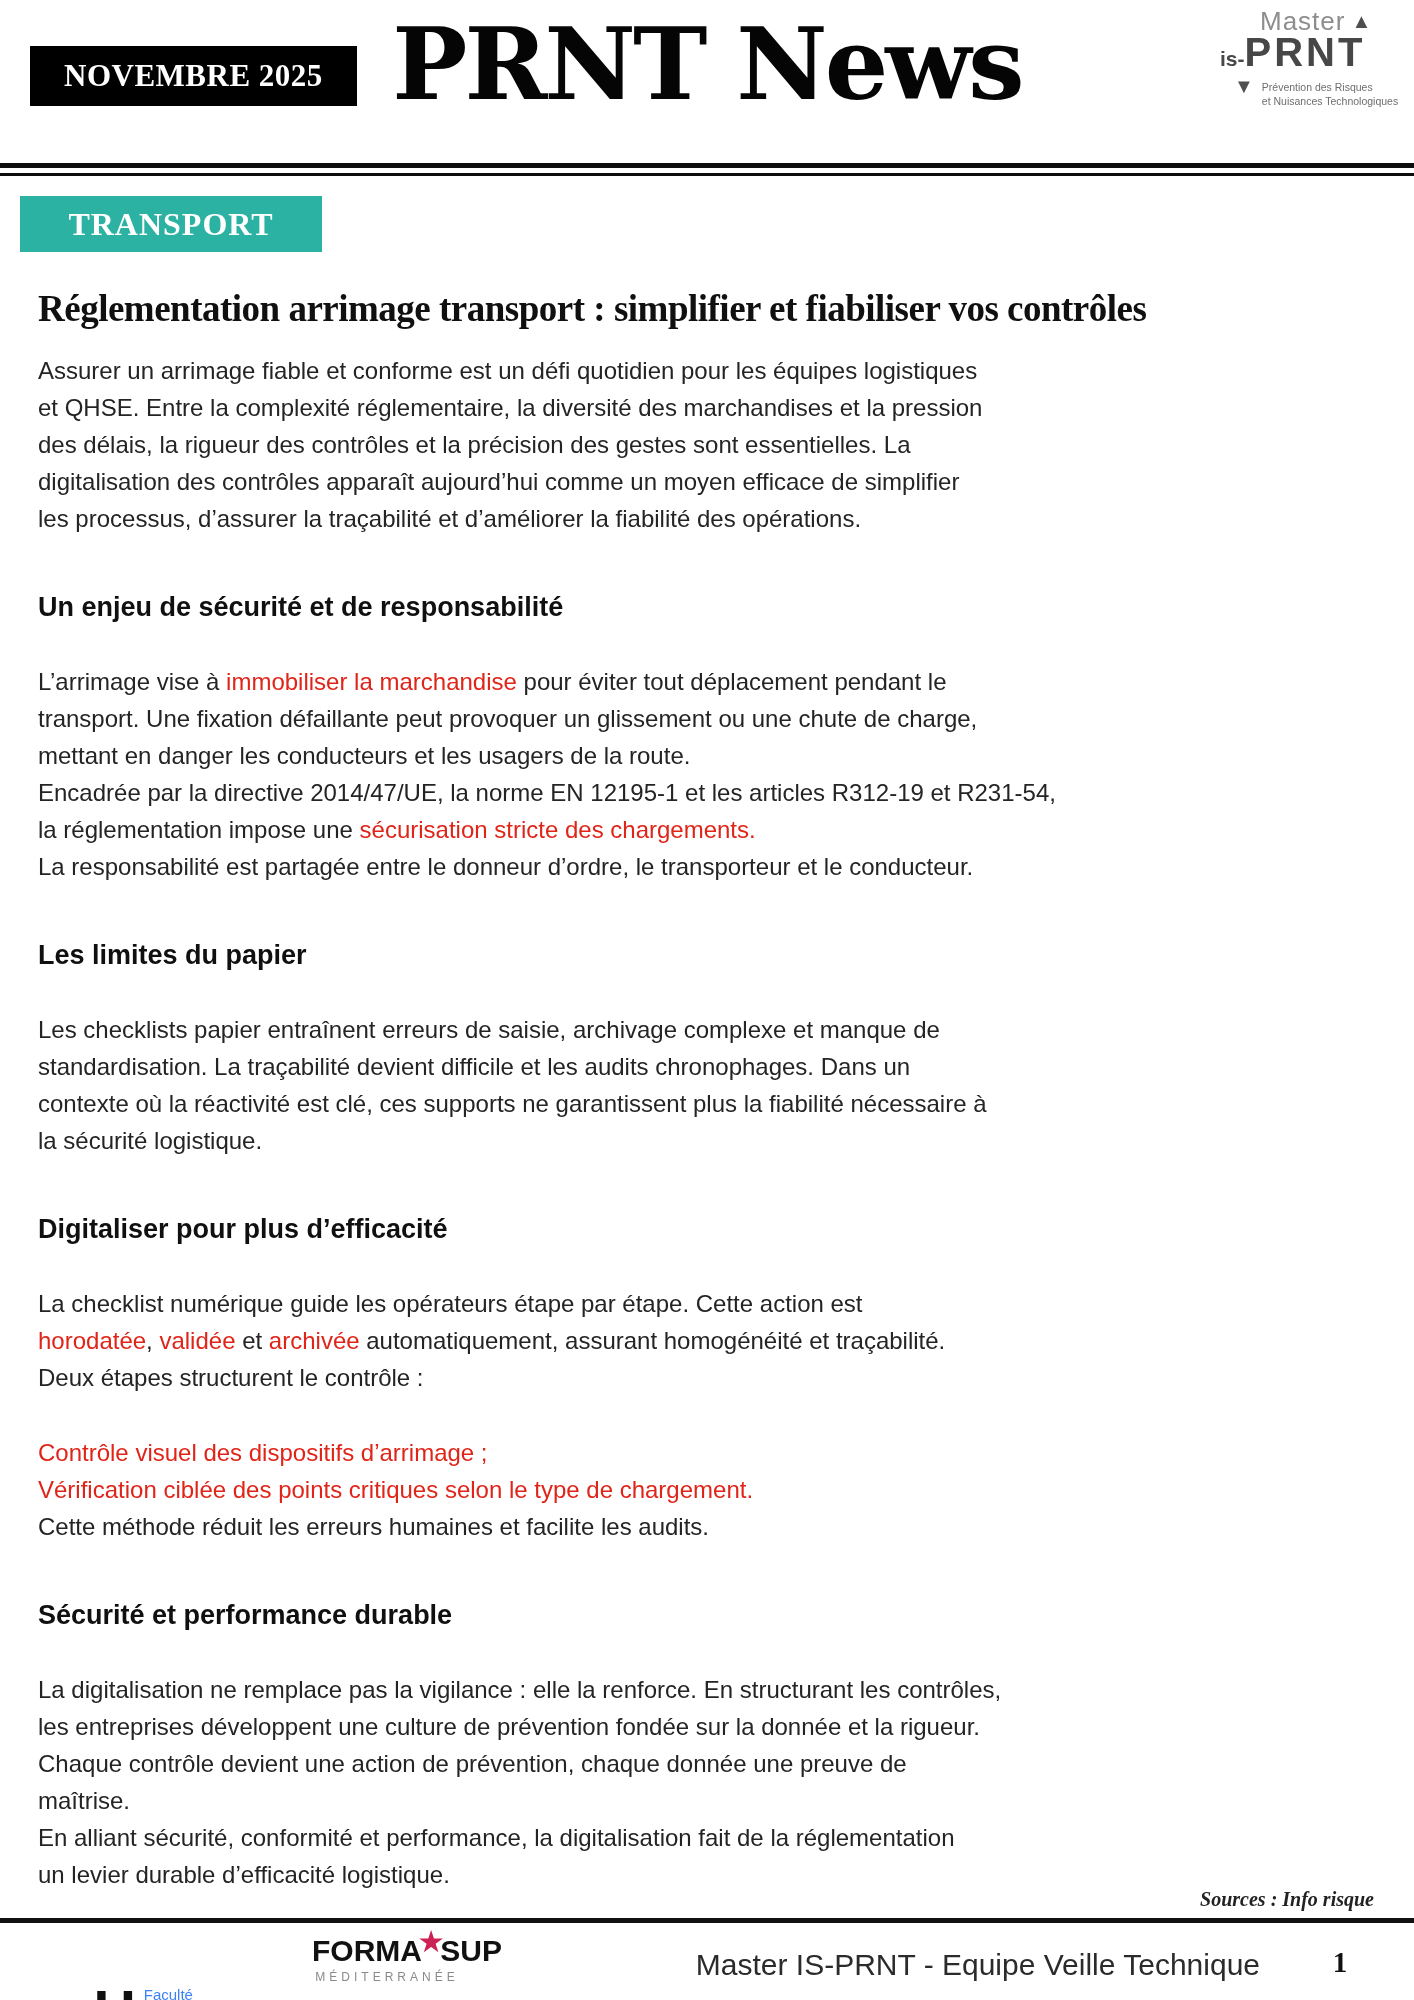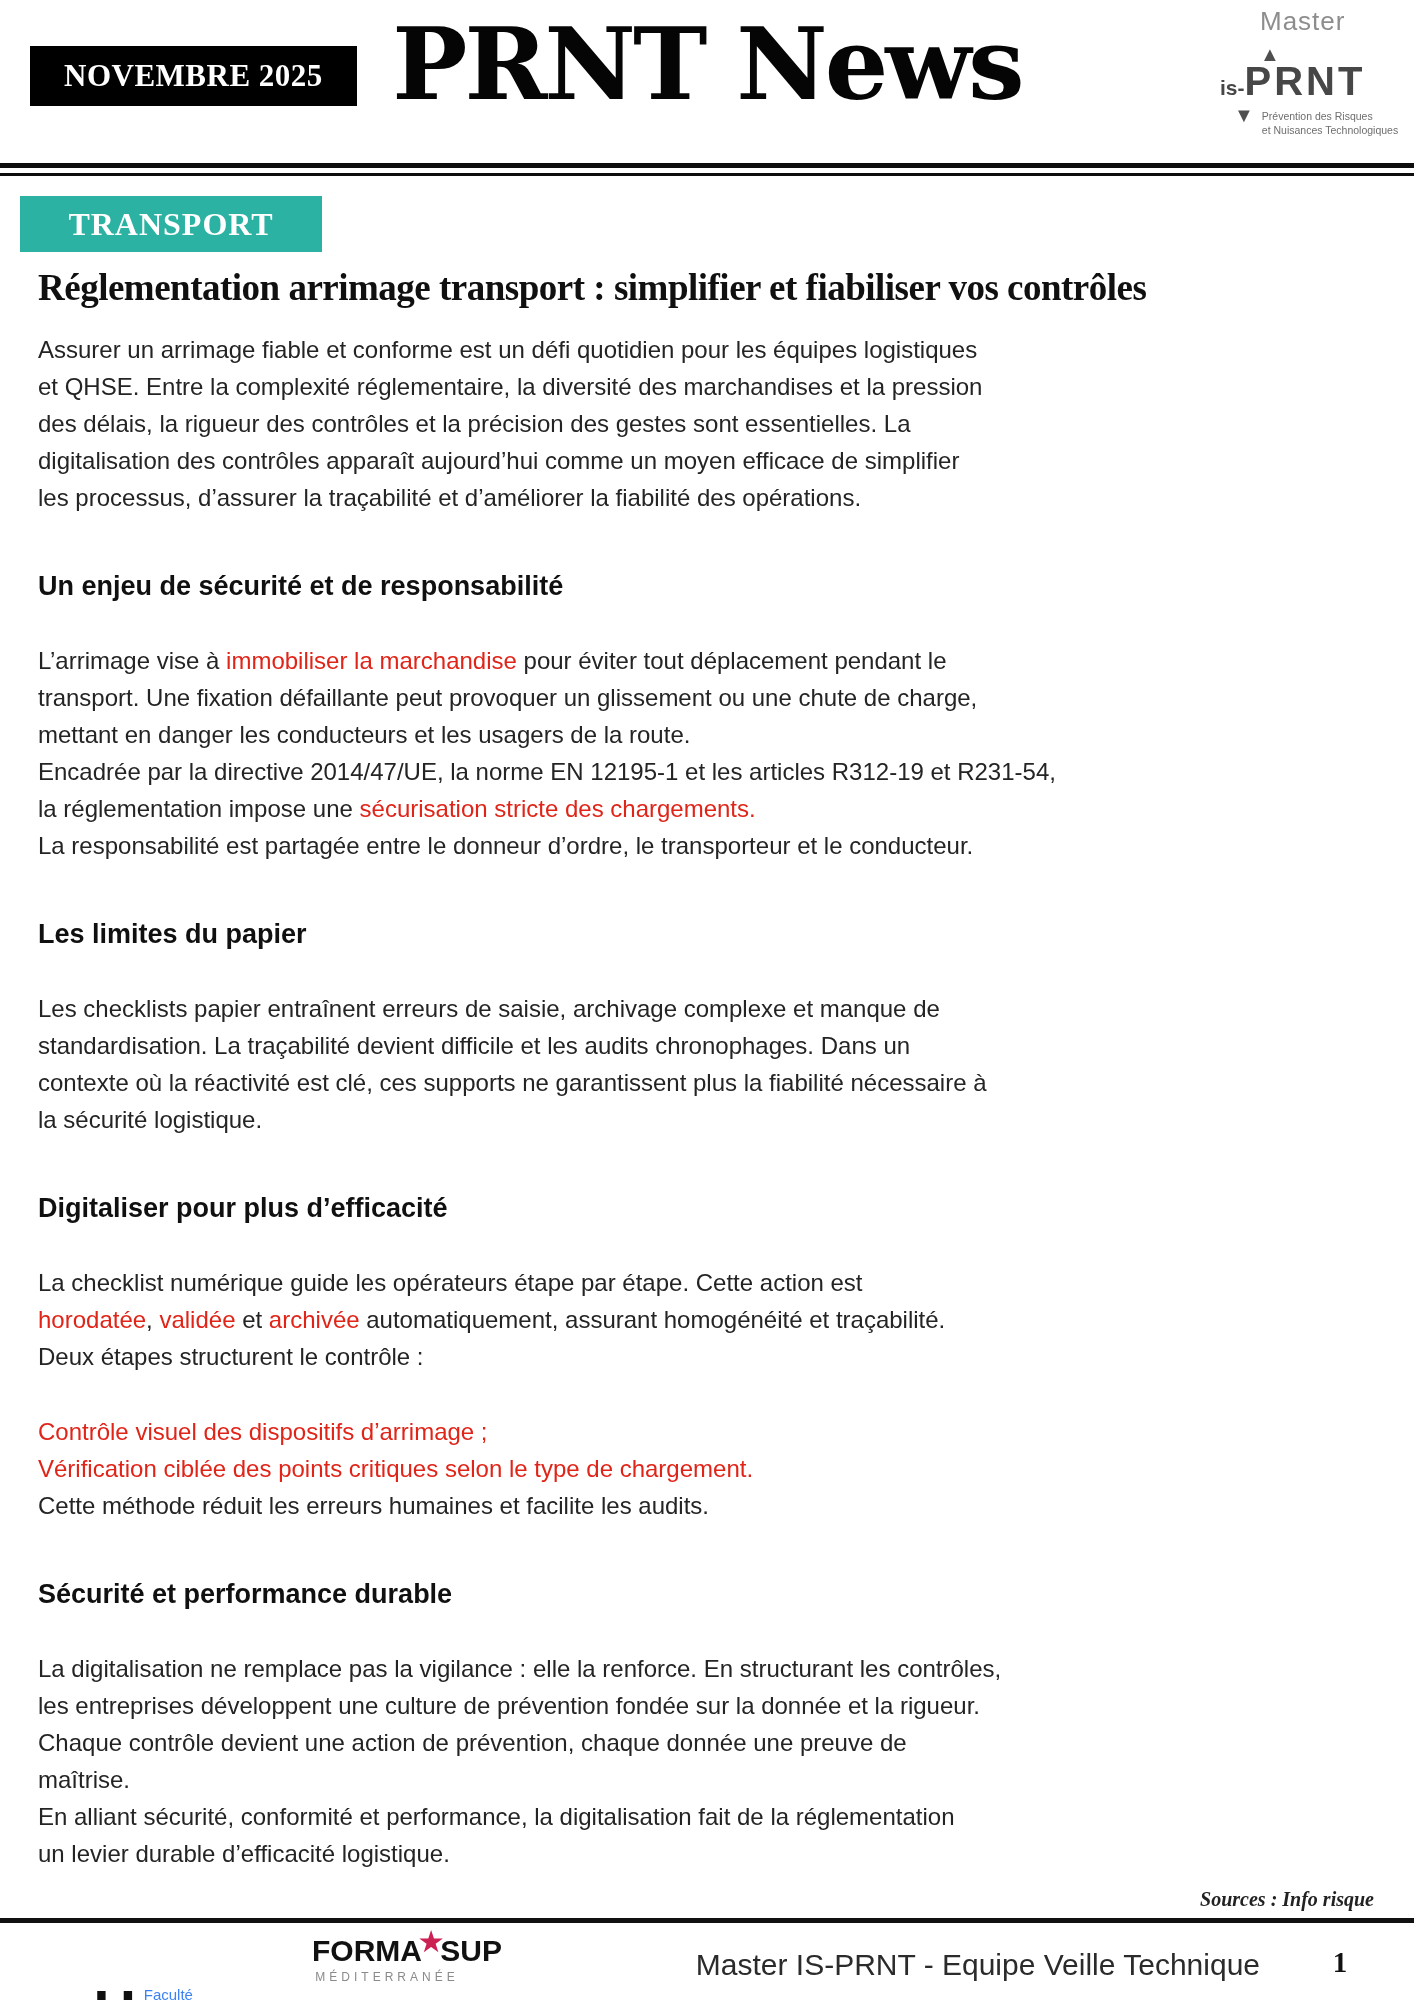--- a/index.html
+++ b/index.html
@@ -12,42 +12,42 @@
     position:absolute;left:30px;top:46px;background:#000;color:#fff;
     font-family:"Liberation Serif",serif;font-weight:bold;font-size:31px;
     padding:12px 34px;letter-spacing:.5px;
   }
   .masthead{
     position:absolute;top:12px;left:0;width:100%;text-align:center;
     font-family:"DejaVu Serif",serif;font-weight:bold;font-size:100px;line-height:1.05;
     letter-spacing:-3px;color:#050505;
   }
   .logo{position:absolute;top:6px;right:8px;width:186px;}
-  .logo-row1{display:flex;align-items:flex-start;gap:6px;padding-left:40px;flex-direction:column;}
+  .logo-row1{display:flex;align-items:center;gap:6px;padding-left:40px;}
   .logo-master{font-size:26px;color:#8d8d8d;letter-spacing:1px;}
   .tri-up::before{content:"▲";font-size:20px;color:#4f4f4f;}
   .logo-row2{display:flex;align-items:baseline;margin-top:-4px;}
   .logo-is{font-size:21px;font-weight:bold;color:#474747;}
   .logo-prnt{font-size:40px;font-weight:bold;letter-spacing:3px;color:#474747;line-height:.95;}
   .logo-row3{display:flex;gap:8px;align-items:flex-start;margin-top:4px;padding-left:14px;}
   .tri-down::before{content:"▼";font-size:20px;color:#4f4f4f;}
   .logo-tagline{font-size:10.5px;color:#6e6e6e;line-height:1.3;padding-top:6px;}
   .header-rules{position:absolute;top:163px;left:0;width:100%;}
   .rule-thick{height:5px;background:#0d0d0d;}
   .rule-gap{height:5px;}
   .rule-thin{height:3px;background:#0d0d0d;}
   
   .category-band{
     position:absolute;top:196px;left:20px;width:302px;height:56px;
     background:var(--teal,#2cb2a2);color:#fff;
     font-family:"Liberation Serif",serif;font-weight:bold;font-size:32px;letter-spacing:1px;
     display:flex;align-items:center;justify-content:center;
   }
   
-  .article{position:absolute;top:266px;left:38px;width:1336px;}
+  .article{position:absolute;top:287px;left:38px;width:1336px;}
   .article-title{
     font-family:"Liberation Serif",serif;font-weight:bold;font-size:37px;
     letter-spacing:-.5px;white-space:nowrap;margin:0 0 22px 0;color:#101010;
   }
   .article-paragraph{font-size:24px;line-height:37px;margin:0 0 38px 0;white-space:pre-wrap;color:#242424;}
   .section-heading{font-size:27px;line-height:32px;font-weight:bold;margin:54px 0 40px 0;color:#101010;}
   .red{color:var(--red,#e02418);}
   
   .sources-note{
     position:absolute;top:1888px;right:40px;

